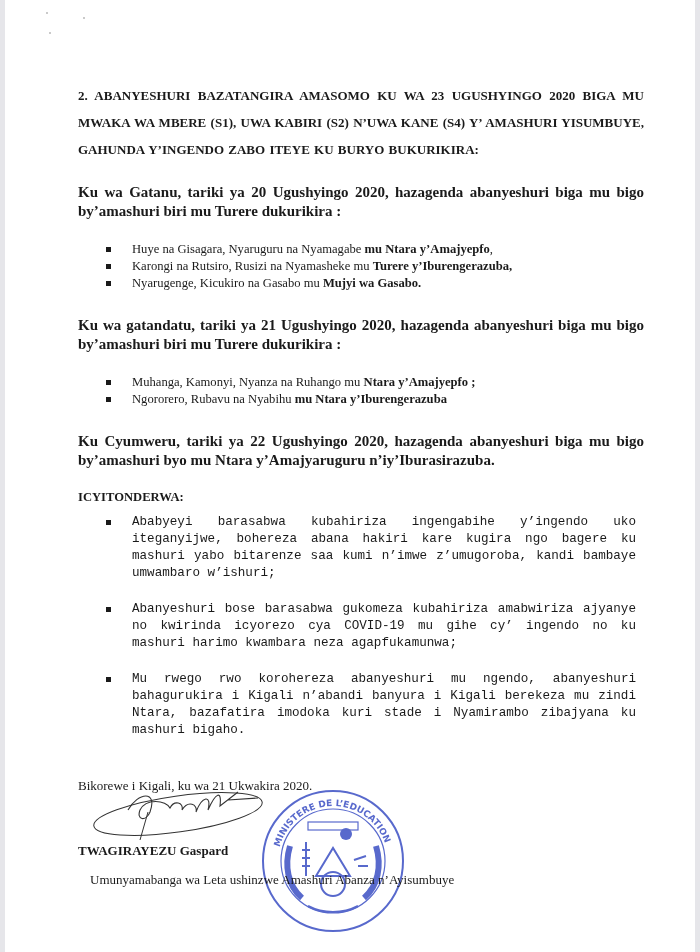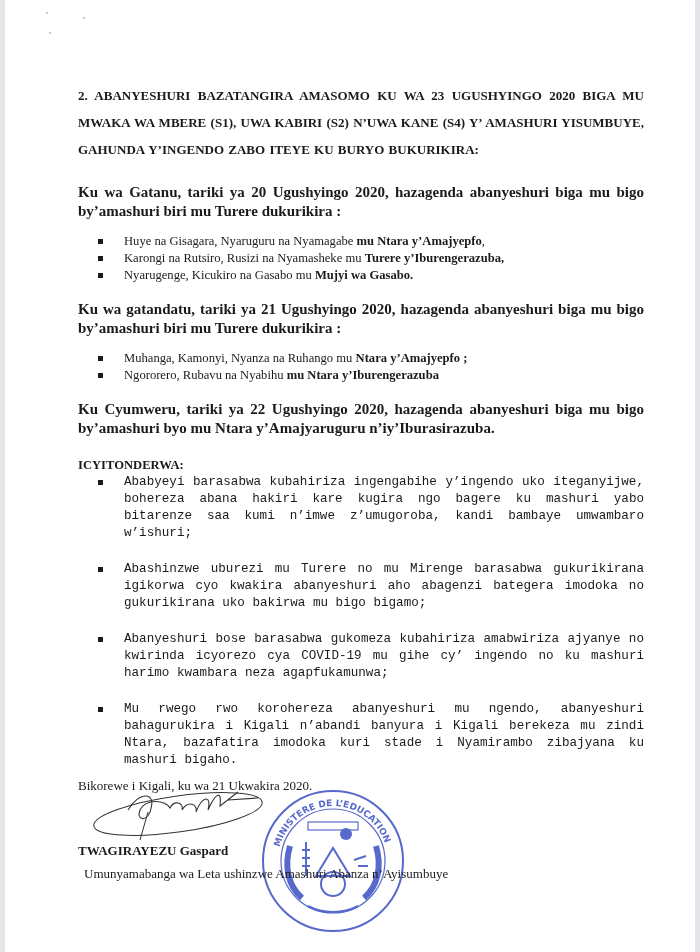--- a/index.html
+++ b/index.html
@@ -13,21 +13,21 @@
   .edge-right { position: absolute; right: 0; top: 0; width: 5px; height: 952px; background: #e6e6ea; }
   .speck { position: absolute; width: 2px; height: 2px; background: #b8b8b8; border-radius: 1px; }
   .page {
     position: absolute; left: 78px; top: 82px; width: 566px;
     font-size: 12.6px; line-height: 17px;
     font-family: "Liberation Serif", "DejaVu Serif", serif;
   }
   .page p { margin: 0; }
   .heading { font-weight: bold; text-align: justify; font-size: 13px; line-height: 27px; word-spacing: 1px; }
   .bold-para { font-weight: bold; text-align: justify; font-size: 15px; line-height: 18.5px; }
-  .list { list-style: none; padding: 0; margin: 0; }
+  .list { list-style: none; padding: 0; margin: 8px; }
   .list li { position: relative; padding-left: 46px; text-align: justify; }
   .list li .bullet {
     position: absolute; left: 20px; top: 6px; width: 5px; height: 5px; background: #1a1a1a;
   }
   .b { font-weight: bold; }
   .gap-sm { height: 13px; }
   .gap-md { height: 16px; }
   .gap-lg { height: 20px; }
   .notes li { margin-bottom: 19px; font-family: Liberation Mono, monospace; }
   .sign-date { position: absolute; left: 78px; top: 778px; font-size: 13px; font-family: "Liberation Serif", serif; }
@@ -66,21 +66,20 @@
   </ul>
   <div class="gap-md"></div>
 
   <p class="bold-para">Ku Cyumweru, tariki ya 22 Ugushyingo 2020, hazagenda abanyeshuri biga mu bigo by’amashuri byo mu Ntara y’Amajyaruguru n’iy’Iburasirazuba.</p>
   <div class="gap-lg"></div>
 
   <p class="b">ICYITONDERWA:</p>
   <ul class="list notes">
     <li><span class="bullet"></span><span>Ababyeyi barasabwa kubahiriza ingengabihe y’ingendo uko iteganyijwe, bohereza abana hakiri kare kugira ngo bagere ku mashuri yabo bitarenze saa kumi n’imwe z’umugoroba, kandi bambaye umwambaro w’ishuri;</span></li>
     <li><span class="bullet"></span></li>
-    <li><span class="bullet"></span><span>Abashinzwe uburezi mu Turere no mu Mirenge barasabwa gukurikirana igikorwa cyo kwakira abanyeshuri aho abagenzi bategera imodoka no gukurikirana uko bakirwa mu bigo bigamo;</span></li>
     <li><span class="bullet"></span><span>Abanyeshuri bose barasabwa gukomeza kubahiriza amabwiriza ajyanye no kwirinda icyorezo cya COVID-19 mu gihe cy’ ingendo no ku mashuri harimo kwambara neza agapfukamunwa;</span></li>
     <li><span class="bullet"></span><span>Mu rwego rwo korohereza abanyeshuri mu ngendo, abanyeshuri bahagurukira i Kigali n’abandi banyura i Kigali berekeza mu zindi Ntara, bazafatira imodoka kuri stade i Nyamirambo zibajyana ku mashuri bigaho.</span></li>
   </ul>
 </div>
 
 <p class="sign-date" style="margin:0">Bikorewe i Kigali, ku wa 21 Ukwakira 2020.</p>
 
 <svg class="signature" viewBox="0 0 190 58">
   <ellipse cx="90" cy="32" rx="85" ry="18" fill="none" stroke="#333" stroke-width="1" transform="rotate(-8 90 32)"></ellipse>
   <path d="M40 28 C50 10, 70 8, 62 30 C58 40, 48 38, 52 28 C58 16, 78 18, 82 26 C86 18, 96 20, 94 28 C100 18, 110 22, 108 30 C114 14, 124 12, 120 28 C128 10, 134 8, 132 24 L150 10 M140 18 L170 16" fill="none" stroke="#333" stroke-width="1.1"></path>
@@ -99,13 +98,13 @@
   <circle cx="88" cy="48" r="6" fill="#3b4fc4"></circle>
   <path d="M58 90 L75 62 L92 90 Z" fill="none" stroke="#3b4fc4" stroke-width="2"></path>
   <circle cx="75" cy="98" r="12" fill="none" stroke="#3b4fc4" stroke-width="2"></circle>
   <path d="M48 56 L48 90 M44 64 L52 64 M44 72 L52 72 M44 80 L52 80" stroke="#3b4fc4" stroke-width="2"></path>
   <path d="M96 74 L108 70 M100 80 L110 80" stroke="#3b4fc4" stroke-width="2"></path>
   <path d="M50 120 C65 128, 85 128, 100 120" fill="none" stroke="#3b4fc4" stroke-width="2"></path>
   <rect x="50" y="36" width="50" height="8" fill="none" stroke="#3b4fc4" stroke-width="1.2"></rect>
 </svg>
 
 <p class="signer-name" style="margin:0">TWAGIRAYEZU Gaspard</p>
-<p class="signer-title" style="margin:6px">Umunyamabanga wa Leta ushinzwe Amashuri Abanza n’Ayisumbuye</p>
+<p class="signer-title" style="margin:12px">Umunyamabanga wa Leta ushinzwe Amashuri Abanza n’Ayisumbuye</p>
 
 </body></html>

